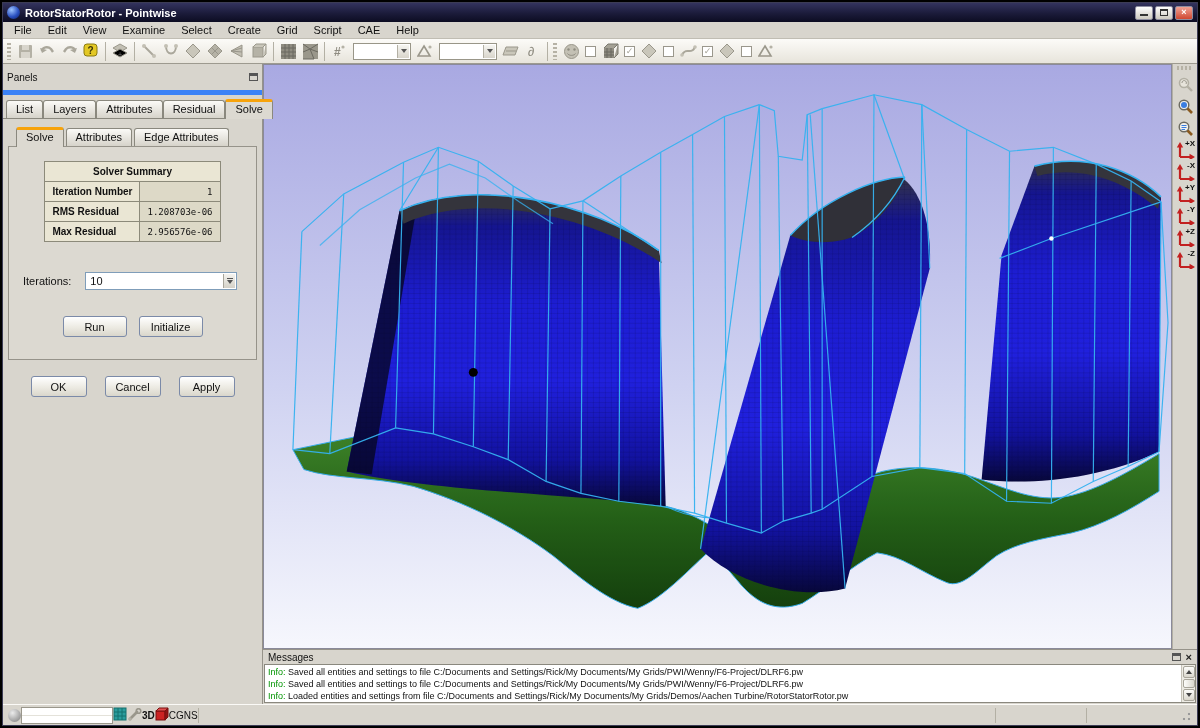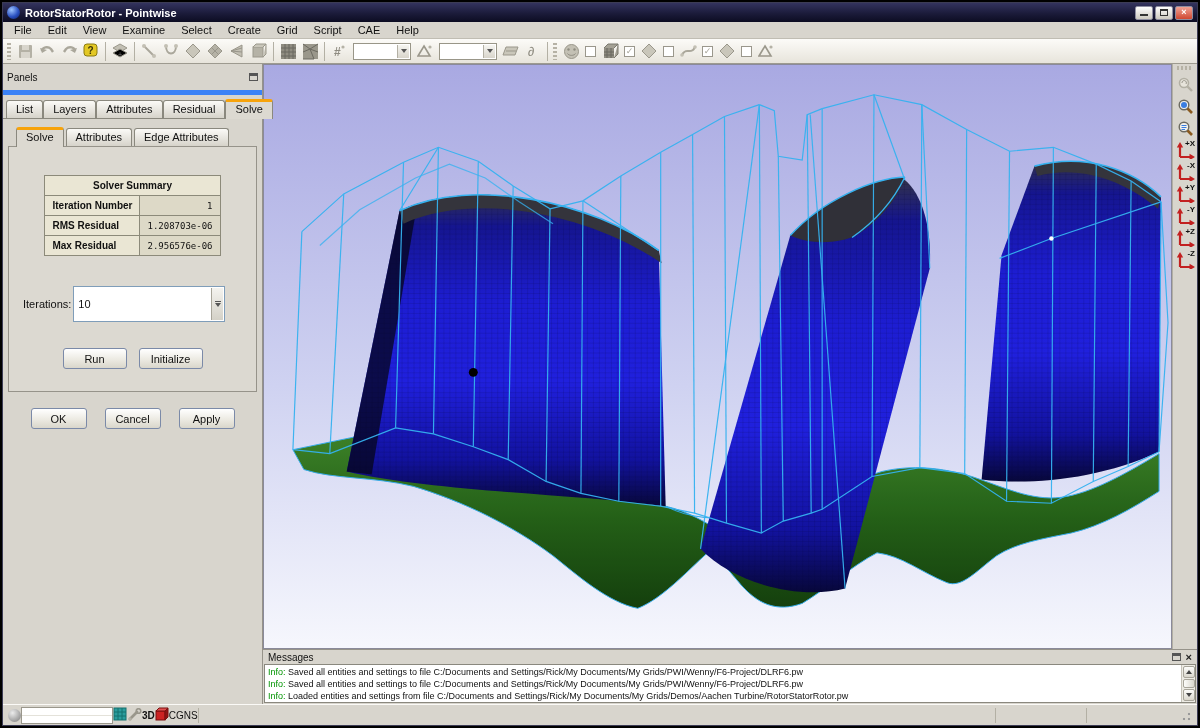--- a/index.html
+++ b/index.html
@@ -48,27 +48,27 @@
   .tab{padding:2px 9px 3px;border:1px solid #8a887e;border-bottom:none;border-radius:3px 3px 0 0;
     background:linear-gradient(#fbfaf7,#d6d3ca);font-size:11px;cursor:default;white-space:nowrap}
   .tab.active{background:#dcd9d1;border-top:3px solid #f7a30b;padding-top:1px;position:relative;z-index:2;
     margin-bottom:-1px;padding-bottom:4px}
   .tab-content{flex:1;border-top:1px solid #8a887e;background:#d8d5cd;padding:8px 5px 0;display:flex;flex-direction:column;min-height:0}
   .subtabbar{display:flex;align-items:flex-end;padding:0 0 0 8px;gap:2px}
   .subtab{padding:2px 9px 3px;border:1px solid #8a887e;border-bottom:none;border-radius:3px 3px 0 0;
     background:linear-gradient(#fbfaf7,#d6d3ca);font-size:11px;white-space:nowrap}
   .subtab.active{background:#dcd9d1;border-top:3px solid #f7a30b;padding-top:1px;margin-bottom:-1px;padding-bottom:4px;z-index:2;position:relative}
   .groupbox{border:1px solid #96938a;background:#dcd9d1;padding:14px 10px 22px;position:relative;z-index:1}
-  table.solver{border-collapse:collapse;margin:14px auto;background:#eae6d4;font-size:10px;border:1px solid #8c8a7a}
+  table.solver{border-collapse:collapse;margin:0 auto;background:#eae6d4;font-size:10px;border:1px solid #8c8a7a}
   table.solver td,table.solver th{border:1px solid #8c8a7a;padding:4px 7px}
   table.solver th{font-weight:bold;text-align:center}
   td.lab{font-weight:bold;white-space:nowrap}
   td.val{font-family:"DejaVu Sans Mono",monospace;font-size:9px;background:#ddd9c7;text-align:right;min-width:78px}
   .iter-row{display:flex;align-items:center;margin:30px 0 0 4px}
-  .spin-combo{width:152px;height:36px;background:#fff;border:1px solid #7f9db9;margin-left:2px;
+  .spin-combo{width:152px;height:18px;background:#fff;border:1px solid #7f9db9;margin-left:14px;
     position:relative;display:flex;align-items:center;padding:0 4px;font-size:11px}
   .spin-btn{position:absolute;right:1px;top:1px;bottom:1px;width:12px;
     background:linear-gradient(#f4f3ef,#d4d1c7);border-left:1px solid #a8a59a;
     display:flex;flex-direction:column;align-items:center;justify-content:center;gap:1px}
   .spin-bar{width:6px;height:1px;background:#555}
   .run-row{display:flex;justify-content:center;gap:12px;margin-top:26px}
   button.xp{min-width:64px;height:21px;background:linear-gradient(#ffffff,#eceae2 55%,#d9d6cb);
     border:1px solid #7b8aa8;border-radius:3px;font-size:11px;font-family:inherit;cursor:default;color:#111}
   .okrow{display:flex;justify-content:center;gap:18px;margin-top:16px}
   .okrow button.xp{min-width:56px}

